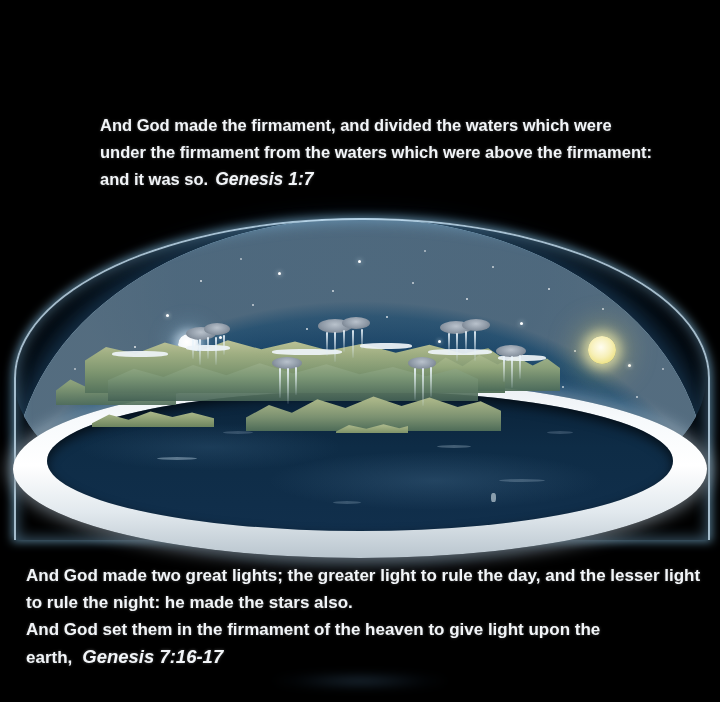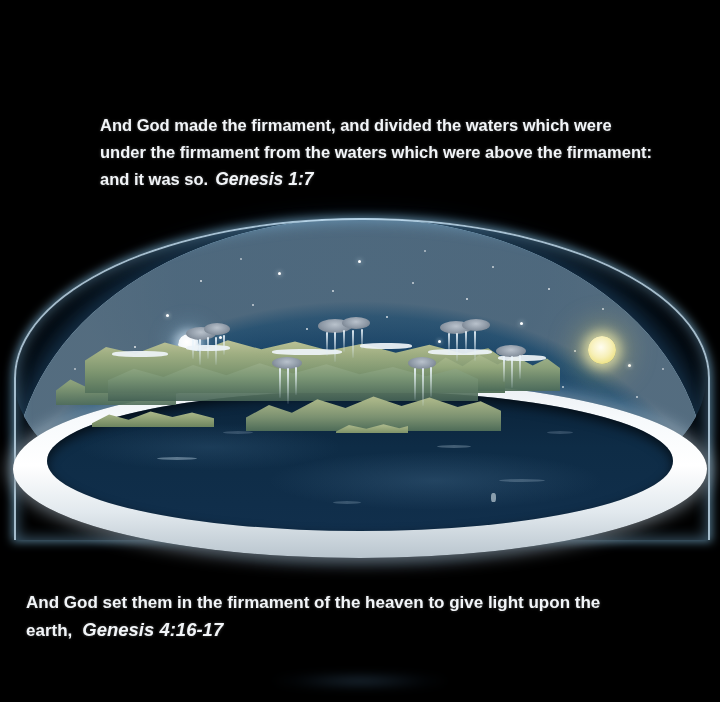--- a/index.html
+++ b/index.html
@@ -314,17 +314,17 @@
     <div class="rain" style="left:503px;top:151px;width:2px;height:26px;"></div>
     <div class="rain" style="left:511px;top:151px;width:2px;height:32px;"></div>
     <div class="rain" style="left:519px;top:150px;width:2px;height:24px;"></div>
 
     <div id="speck"></div>
   </div>
 
   <div id="under-haze"></div>
 
   <div id="verse-bottom" class="scripture">
-    <br>
-    <span>And God set them in the firmament of the heaven to give light upon the earth,</span><span class="ref">Genesis 4:16-17</span>
+    <span>And God made two great lights; the greater light to rule the day, and the lesser light to rule the night: he made the stars also.</span><br>
+    <span>And God set them in the firmament of the heaven to give light upon the earth,</span><span class="ref">Genesis 7:16-17</span>
   </div>
 
 </div>
 
 </body></html>

